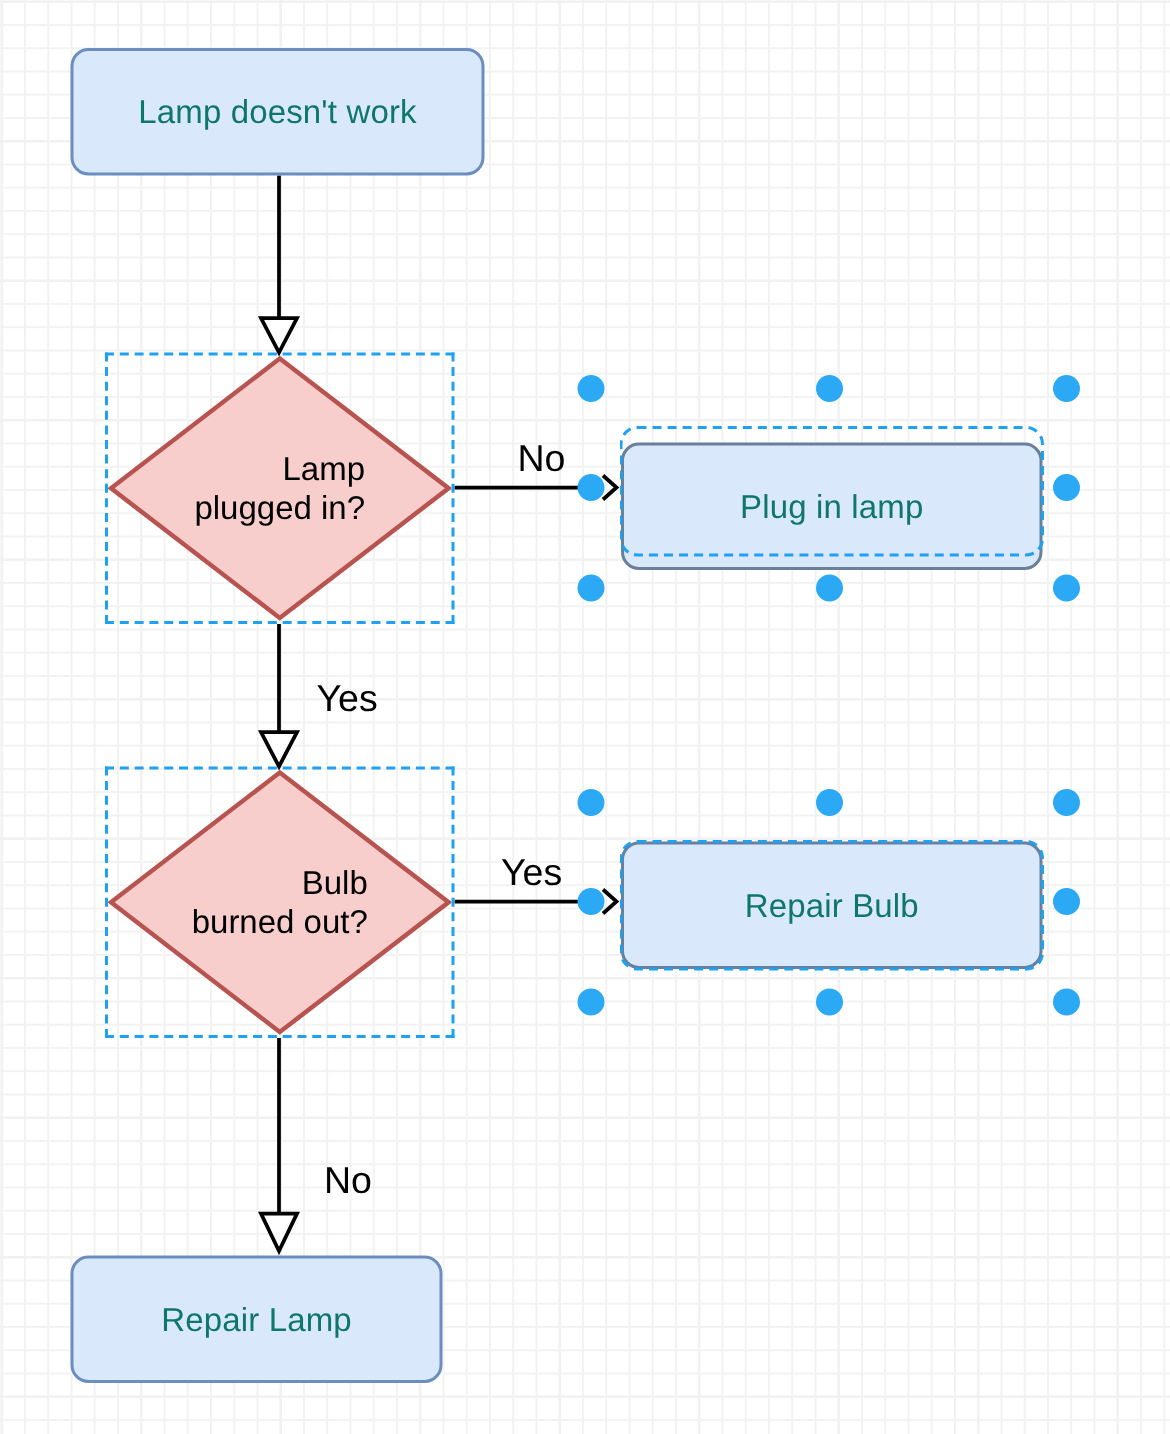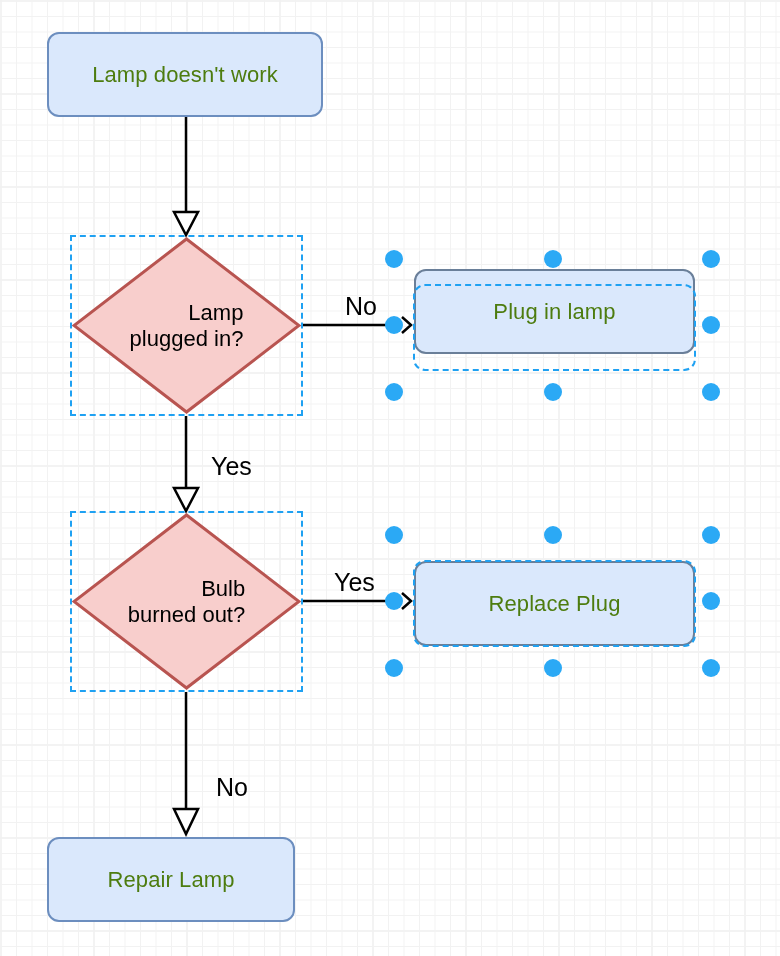--- a/index.html
+++ b/index.html
@@ -41,21 +41,21 @@
   }
 
   
   .node {
     position: absolute;
     box-sizing: border-box;
     display: flex;
     align-items: center;
     justify-content: center;
     text-align: center;
-    color: #4d7c0f;
+    color: #0f766e;
     font-size: 22px;
     line-height: 1.18;
     letter-spacing: 0.1px;
     white-space: pre-line;
   }
 
   .process {
     background: #dae8fc;
     border: 2px solid #6c8ebf;
     border-radius: 12px;
@@ -159,21 +159,21 @@
 
   <div class="decision-wrap" style="left:72px; top:237px; width:229px; height:177px;">
     <svg class="decision-shape" viewBox="0 0 229 177" preserveAspectRatio="none">
       <polygon points="114.5,2 227,88.5 114.5,175 2,88.5" fill="#f8cecc" stroke="#b85450" stroke-width="3"></polygon>
     </svg>
     <div class="decision-label">Lamp
 plugged in?</div>
   </div>
   <div class="sel-dashed" style="left:70px; top:235px; width:233px; height:181px;"></div>
 
-  <div class="node process" style="left:414px; top:269px; width:281px; height:85px; border-color:#6a7f99;">
+  <div class="node process" style="left:414px; top:295px; width:281px; height:85px; border-color:#6a7f99;">
     <span>Plug in lamp</span>
   </div>
   <div class="sel-outline" style="left:413px; top:284px; width:283px; height:87px;"></div>
 
   <div class="handle" style="left:394px; top:259px;"></div>
   <div class="handle" style="left:553px; top:259px;"></div>
   <div class="handle" style="left:711px; top:259px;"></div>
   <div class="handle" style="left:394px; top:325px;"></div>
   <div class="handle" style="left:711px; top:325px;"></div>
   <div class="handle" style="left:394px; top:392px;"></div>
@@ -183,21 +183,21 @@
   <div class="decision-wrap" style="left:72px; top:513px; width:229px; height:177px;">
     <svg class="decision-shape" viewBox="0 0 229 177" preserveAspectRatio="none">
       <polygon points="114.5,2 227,88.5 114.5,175 2,88.5" fill="#f8cecc" stroke="#b85450" stroke-width="3"></polygon>
     </svg>
     <div class="decision-label">Bulb
 burned out?</div>
   </div>
   <div class="sel-dashed" style="left:70px; top:511px; width:233px; height:181px;"></div>
 
   <div class="node process" style="left:414px; top:561px; width:281px; height:85px; border-color:#6a7f99;">
-    <span>Replace Plug</span>
+    <span>Repair Bulb</span>
   </div>
   <div class="sel-outline" style="left:413px; top:560px; width:283px; height:87px;"></div>
 
   <div class="handle" style="left:394px; top:535px;"></div>
   <div class="handle" style="left:553px; top:535px;"></div>
   <div class="handle" style="left:711px; top:535px;"></div>
   <div class="handle" style="left:394px; top:601px;"></div>
   <div class="handle" style="left:711px; top:601px;"></div>
   <div class="handle" style="left:394px; top:668px;"></div>
   <div class="handle" style="left:553px; top:668px;"></div>

